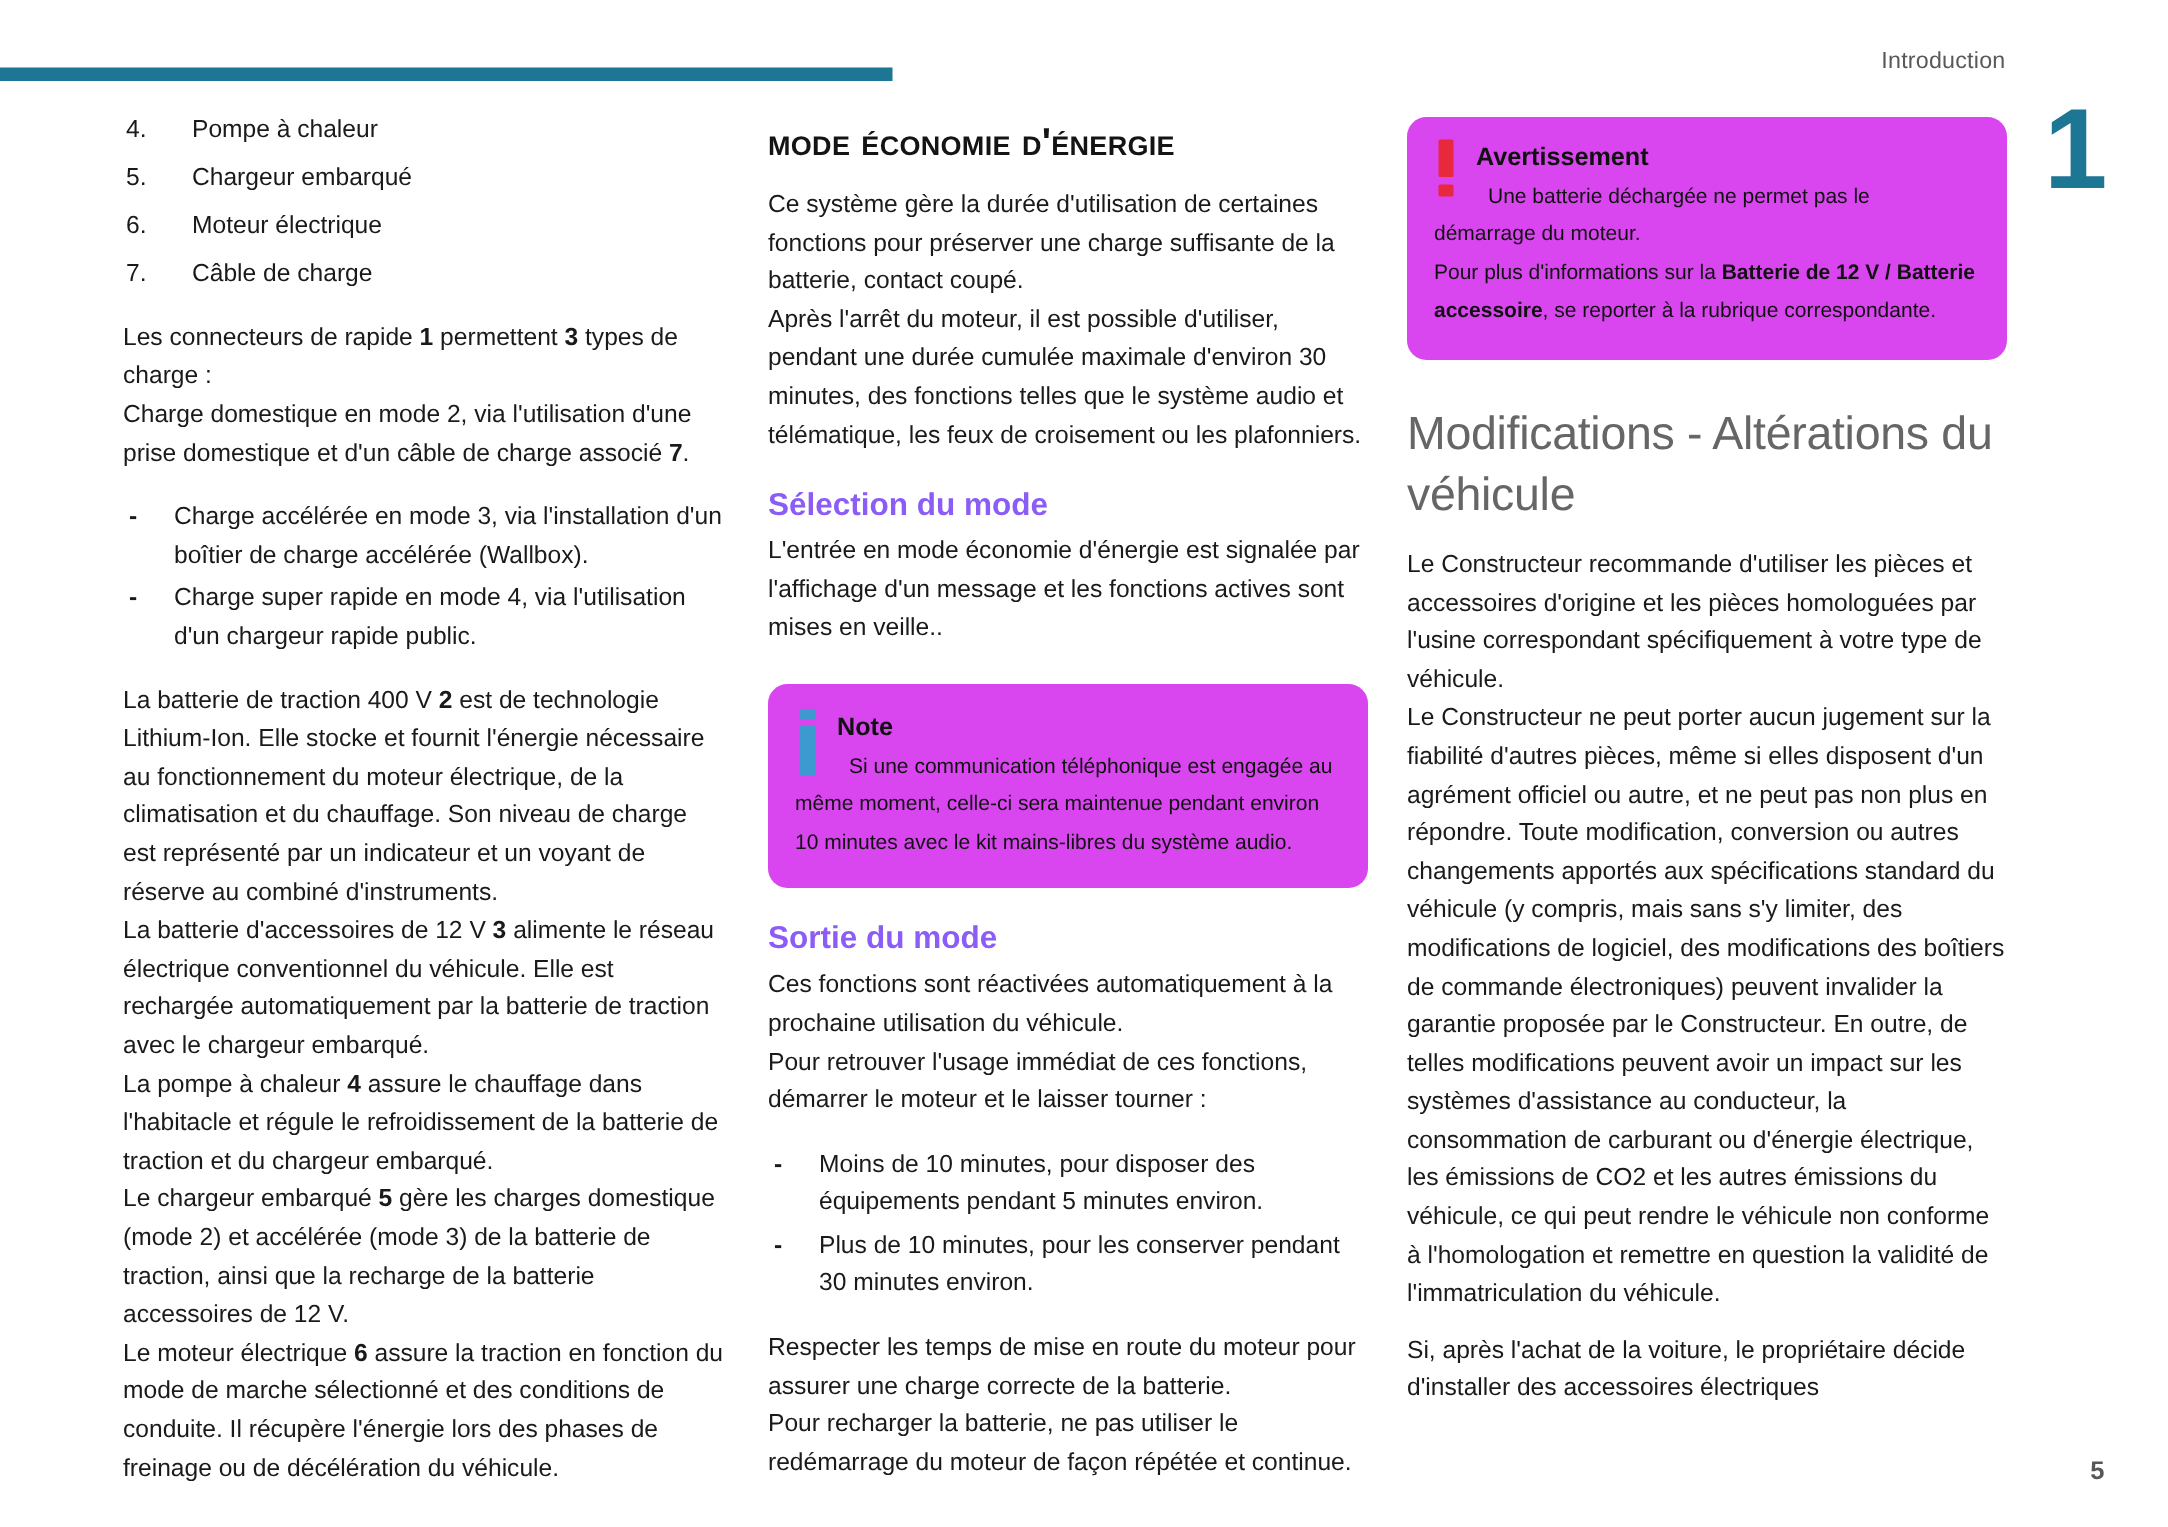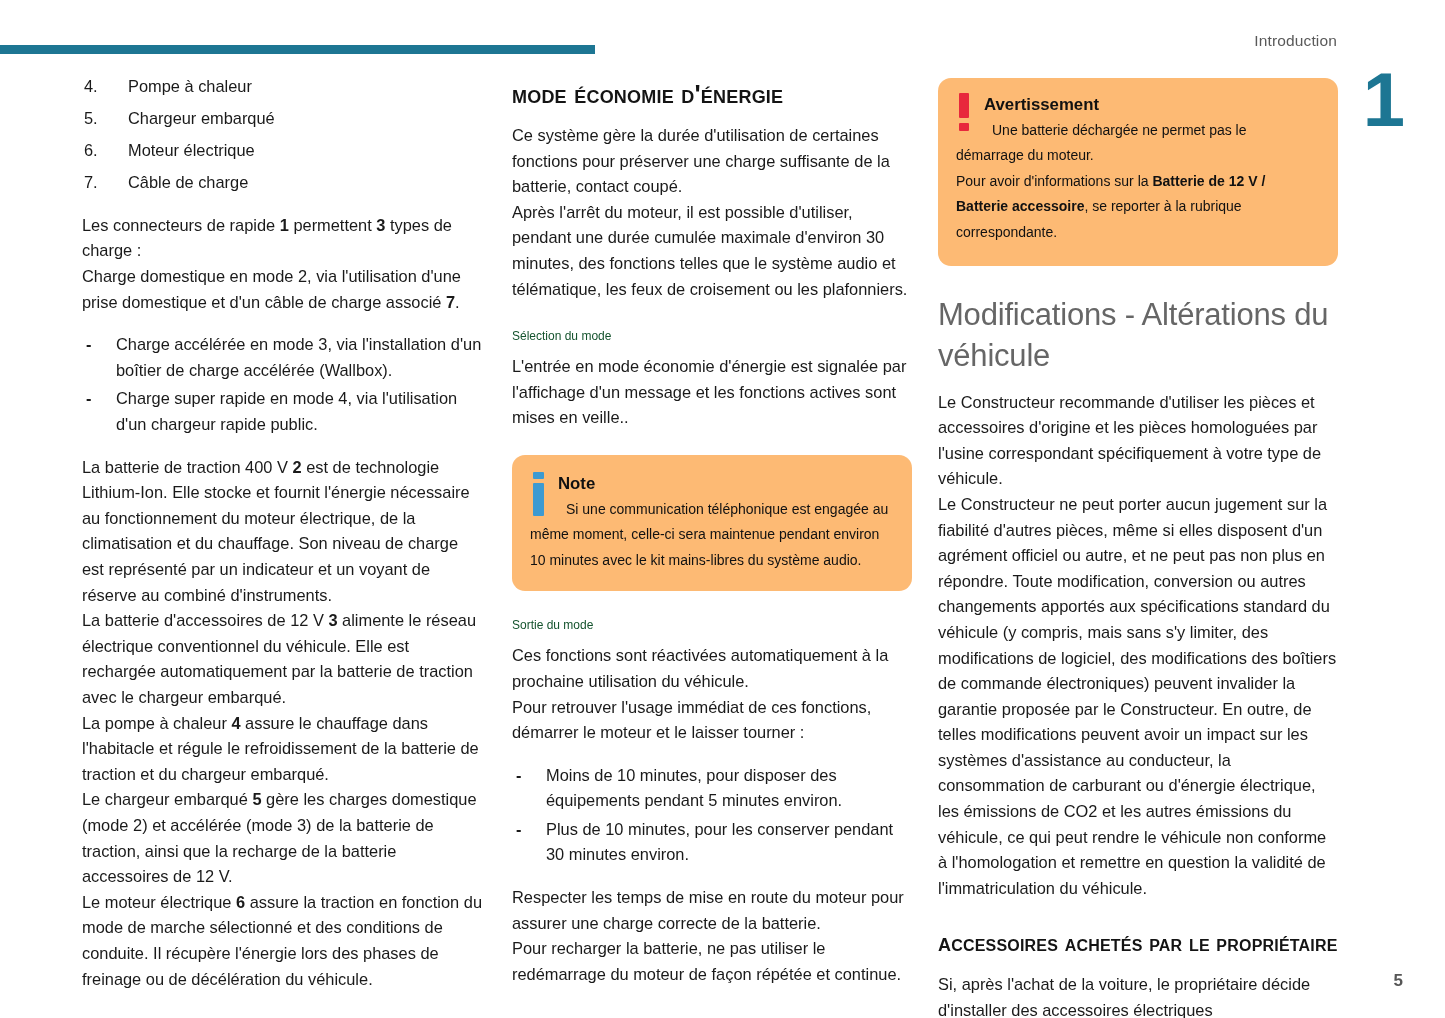--- a/index.html
+++ b/index.html
@@ -146,37 +146,37 @@
     text-transform: lowercase;
     line-height: 31px;
   }
   h2.smallcaps::first-letter { font-size: 25px; }
   
   .sc-big { font-size: 25px; }
   .sc-small { font-size: 26px; }
 
   h3.subhead {
     margin: 22px 0 6px 0;
-    font-size: 12px;
-    font-weight: normal;
-    color: #14532d;
+    font-size: 21px;
+    font-weight: bold;
+    color: #8b5cf6;
     line-height: 24px;
   }
   h1.bigtitle {
     margin: 0 0 14px 0;
     font-size: 31px;
     font-weight: normal;
     color: #666666;
     line-height: 41px;
     letter-spacing: -0.2px;
   }
 
   
   .callout {
-    background: #fdba74;
+    background: #d946ef;
     border-radius: 13px;
     padding: 16px 20px 18px 18px;
     position: relative;
   }
   .callout p {
     margin: 0;
     font-size: 14px;
     line-height: 25.6px;
     color: #111111;
   }
@@ -345,27 +345,26 @@
 
     <div class="callout" style="margin-top:4px;padding-top:14px;padding-bottom:20px">
       <div class="icon-wrap" style="height:40px">
         <div class="warn-icon">
           <div class="bar"></div>
           <div class="dot"></div>
         </div>
       </div>
       <p class="callout-title">Avertissement</p>
       <p class="indent-first">Une batterie déchargée ne permet pas le démarrage du moteur.</p>
-      <p><span>Pour avoir d'informations sur la </span><b>Batterie de 12 V / Batterie accessoire</b><span>, se reporter à la rubrique correspondante.</span></p>
+      <p><span>Pour plus d'informations sur la </span><b>Batterie de 12 V / Batterie accessoire</b><span>, se reporter à la rubrique correspondante.</span></p>
     </div>
 
     <h1 class="bigtitle" style="margin-top:28px">Modifications - Altérations du véhicule</h1>
 
     <p class="body">Le Constructeur recommande d'utiliser les pièces et accessoires d'origine et les pièces homologuées par l'usine correspondant spécifiquement à votre type de véhicule.</p>
     <p class="body">Le Constructeur ne peut porter aucun jugement sur la fiabilité d'autres pièces, même si elles disposent d'un agrément officiel ou autre, et ne peut pas non plus en répondre. Toute modification, conversion ou autres changements apportés aux spécifications standard du véhicule (y compris, mais sans s'y limiter, des modifications de logiciel, des modifications des boîtiers de commande électroniques) peuvent invalider la garantie proposée par le Constructeur. En outre, de telles modifications peuvent avoir un impact sur les systèmes d'assistance au conducteur, la consommation de carburant ou d'énergie électrique, les émissions de CO2 et les autres émissions du véhicule, ce qui peut rendre le véhicule non conforme à l'homologation et remettre en question la validité de l'immatriculation du véhicule.</p>
 
-    <h2 class="smallcaps" style="margin-top:26px;font-size:22px;line-height:30px"><span class="sc-big" style="font-size:23px">ACCESSOIRES ACHETÉS PAR LE PROPRIÉTAIRE</span></h2>
 
     <p class="body" style="margin-top:12px">Si, après l'achat de la voiture, le propriétaire décide d'installer des accessoires électriques</p>
 
   </div>
 
 </div>
 
 </body></html>

